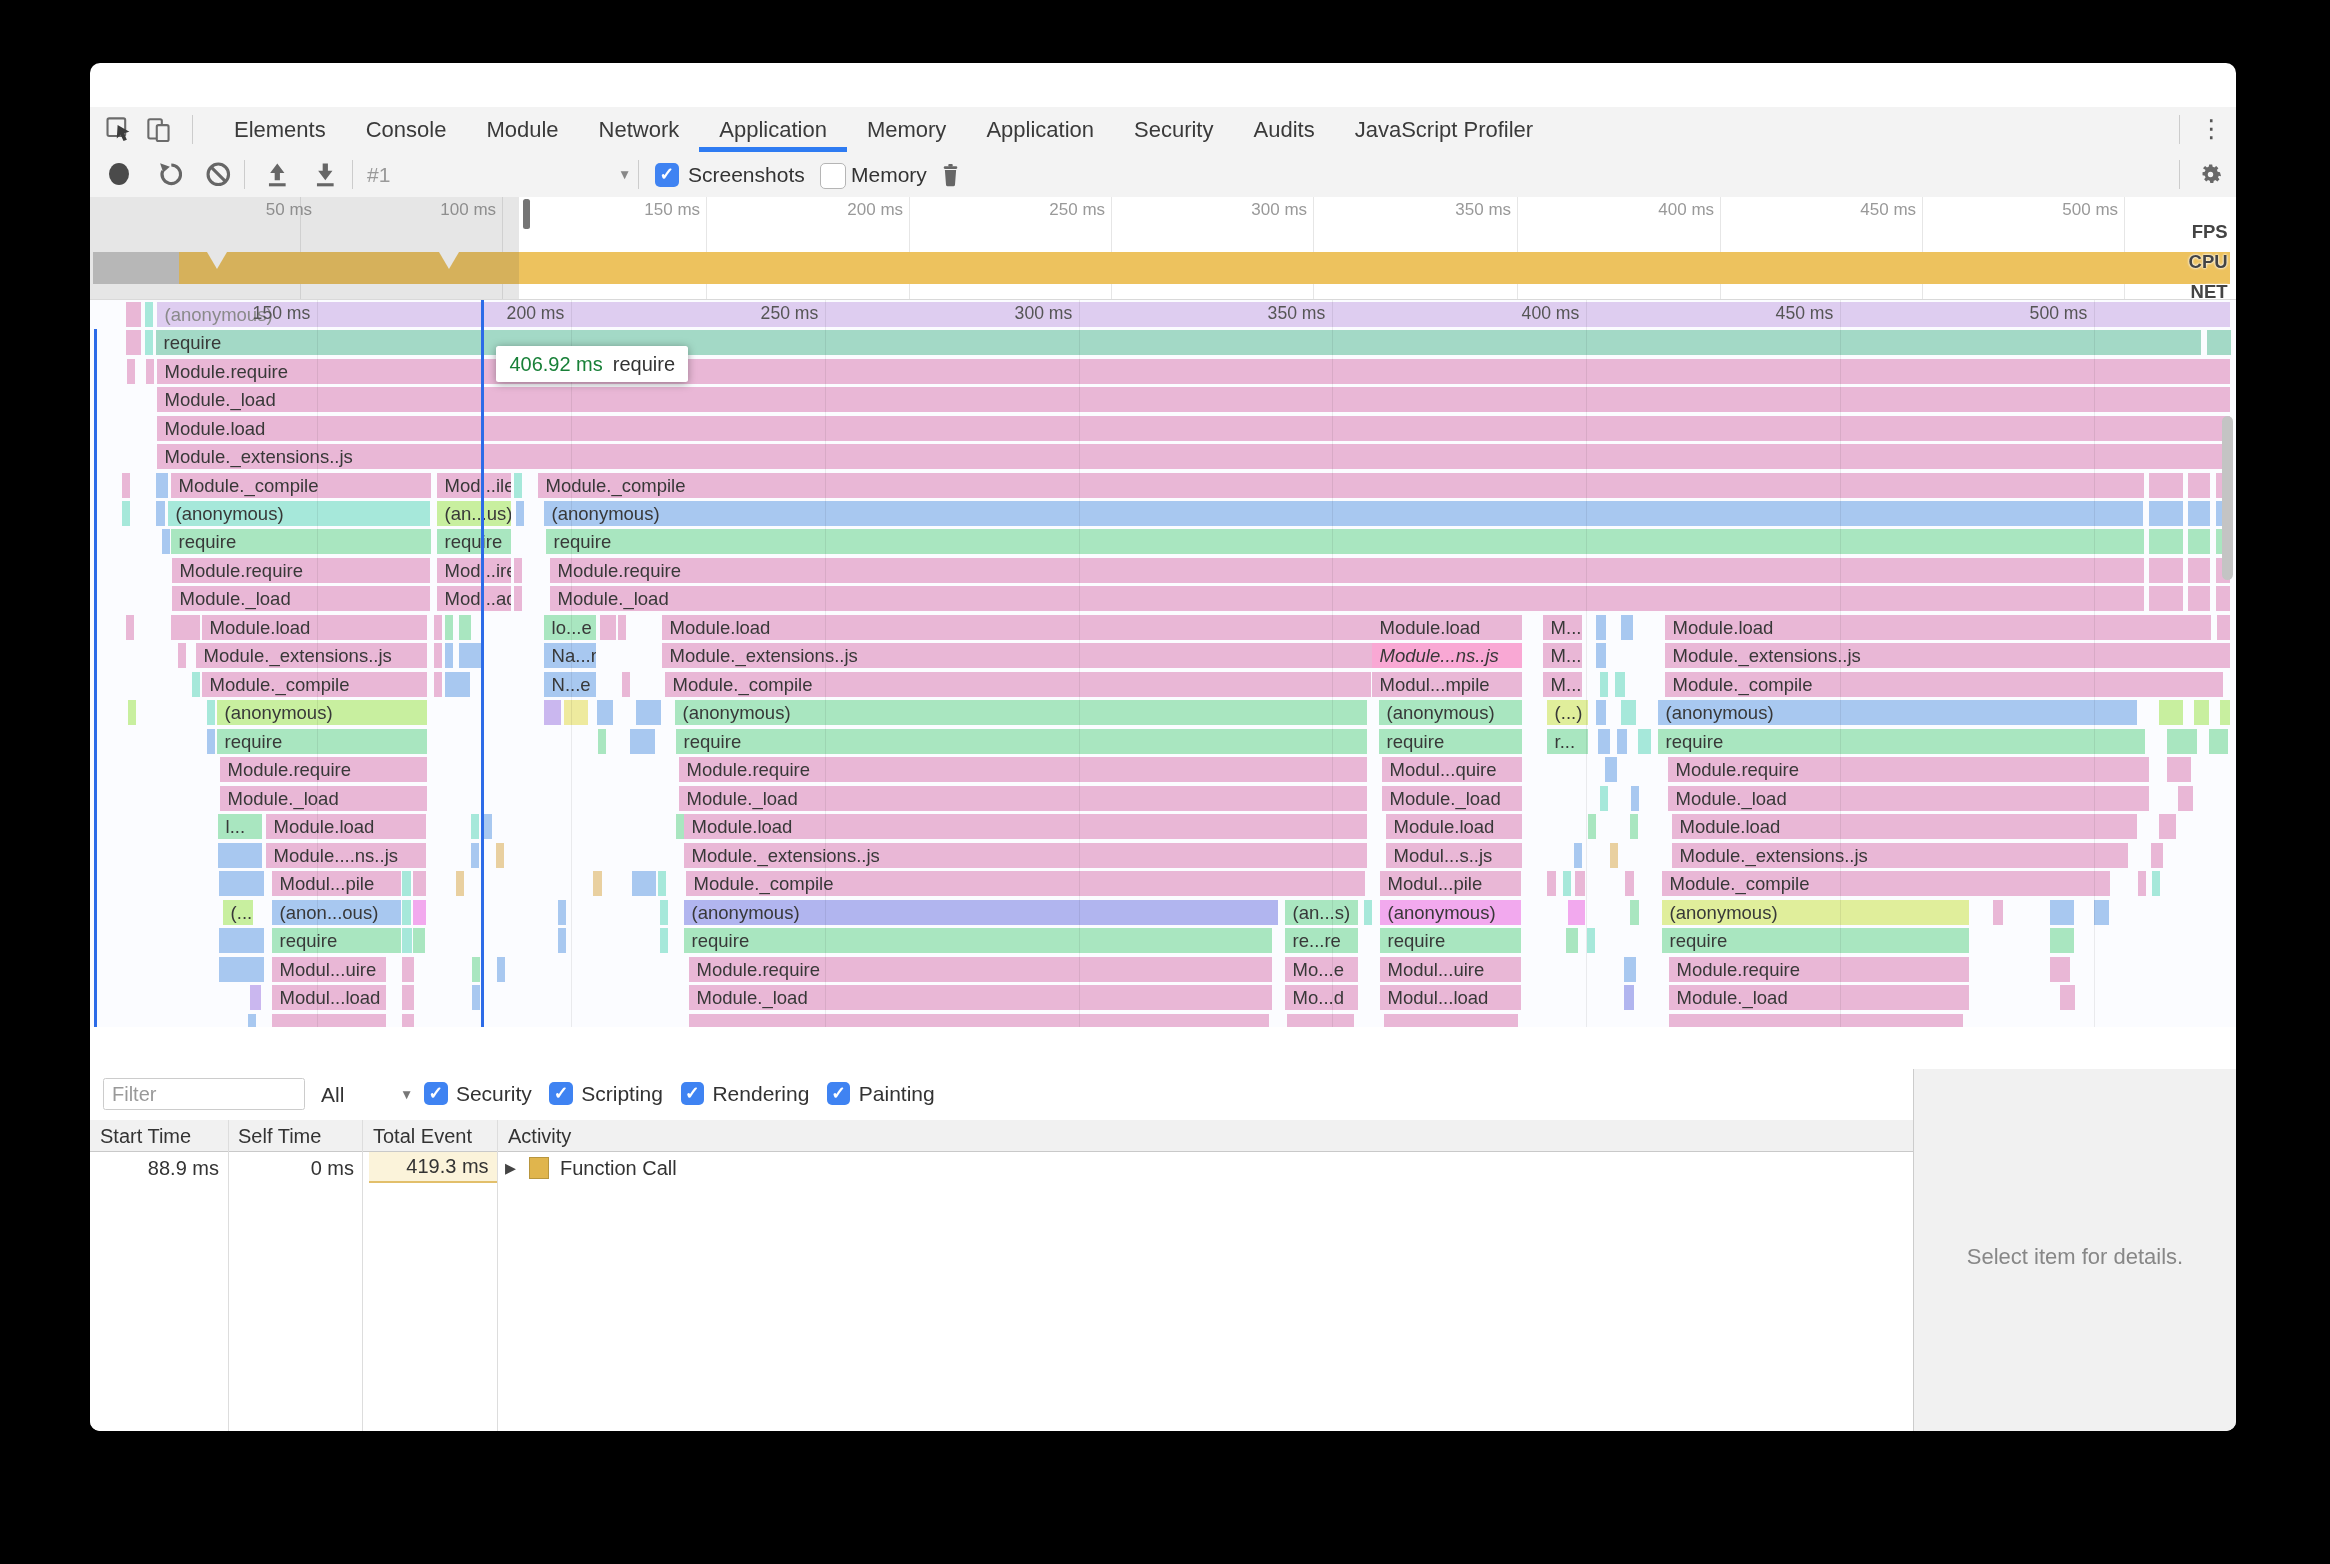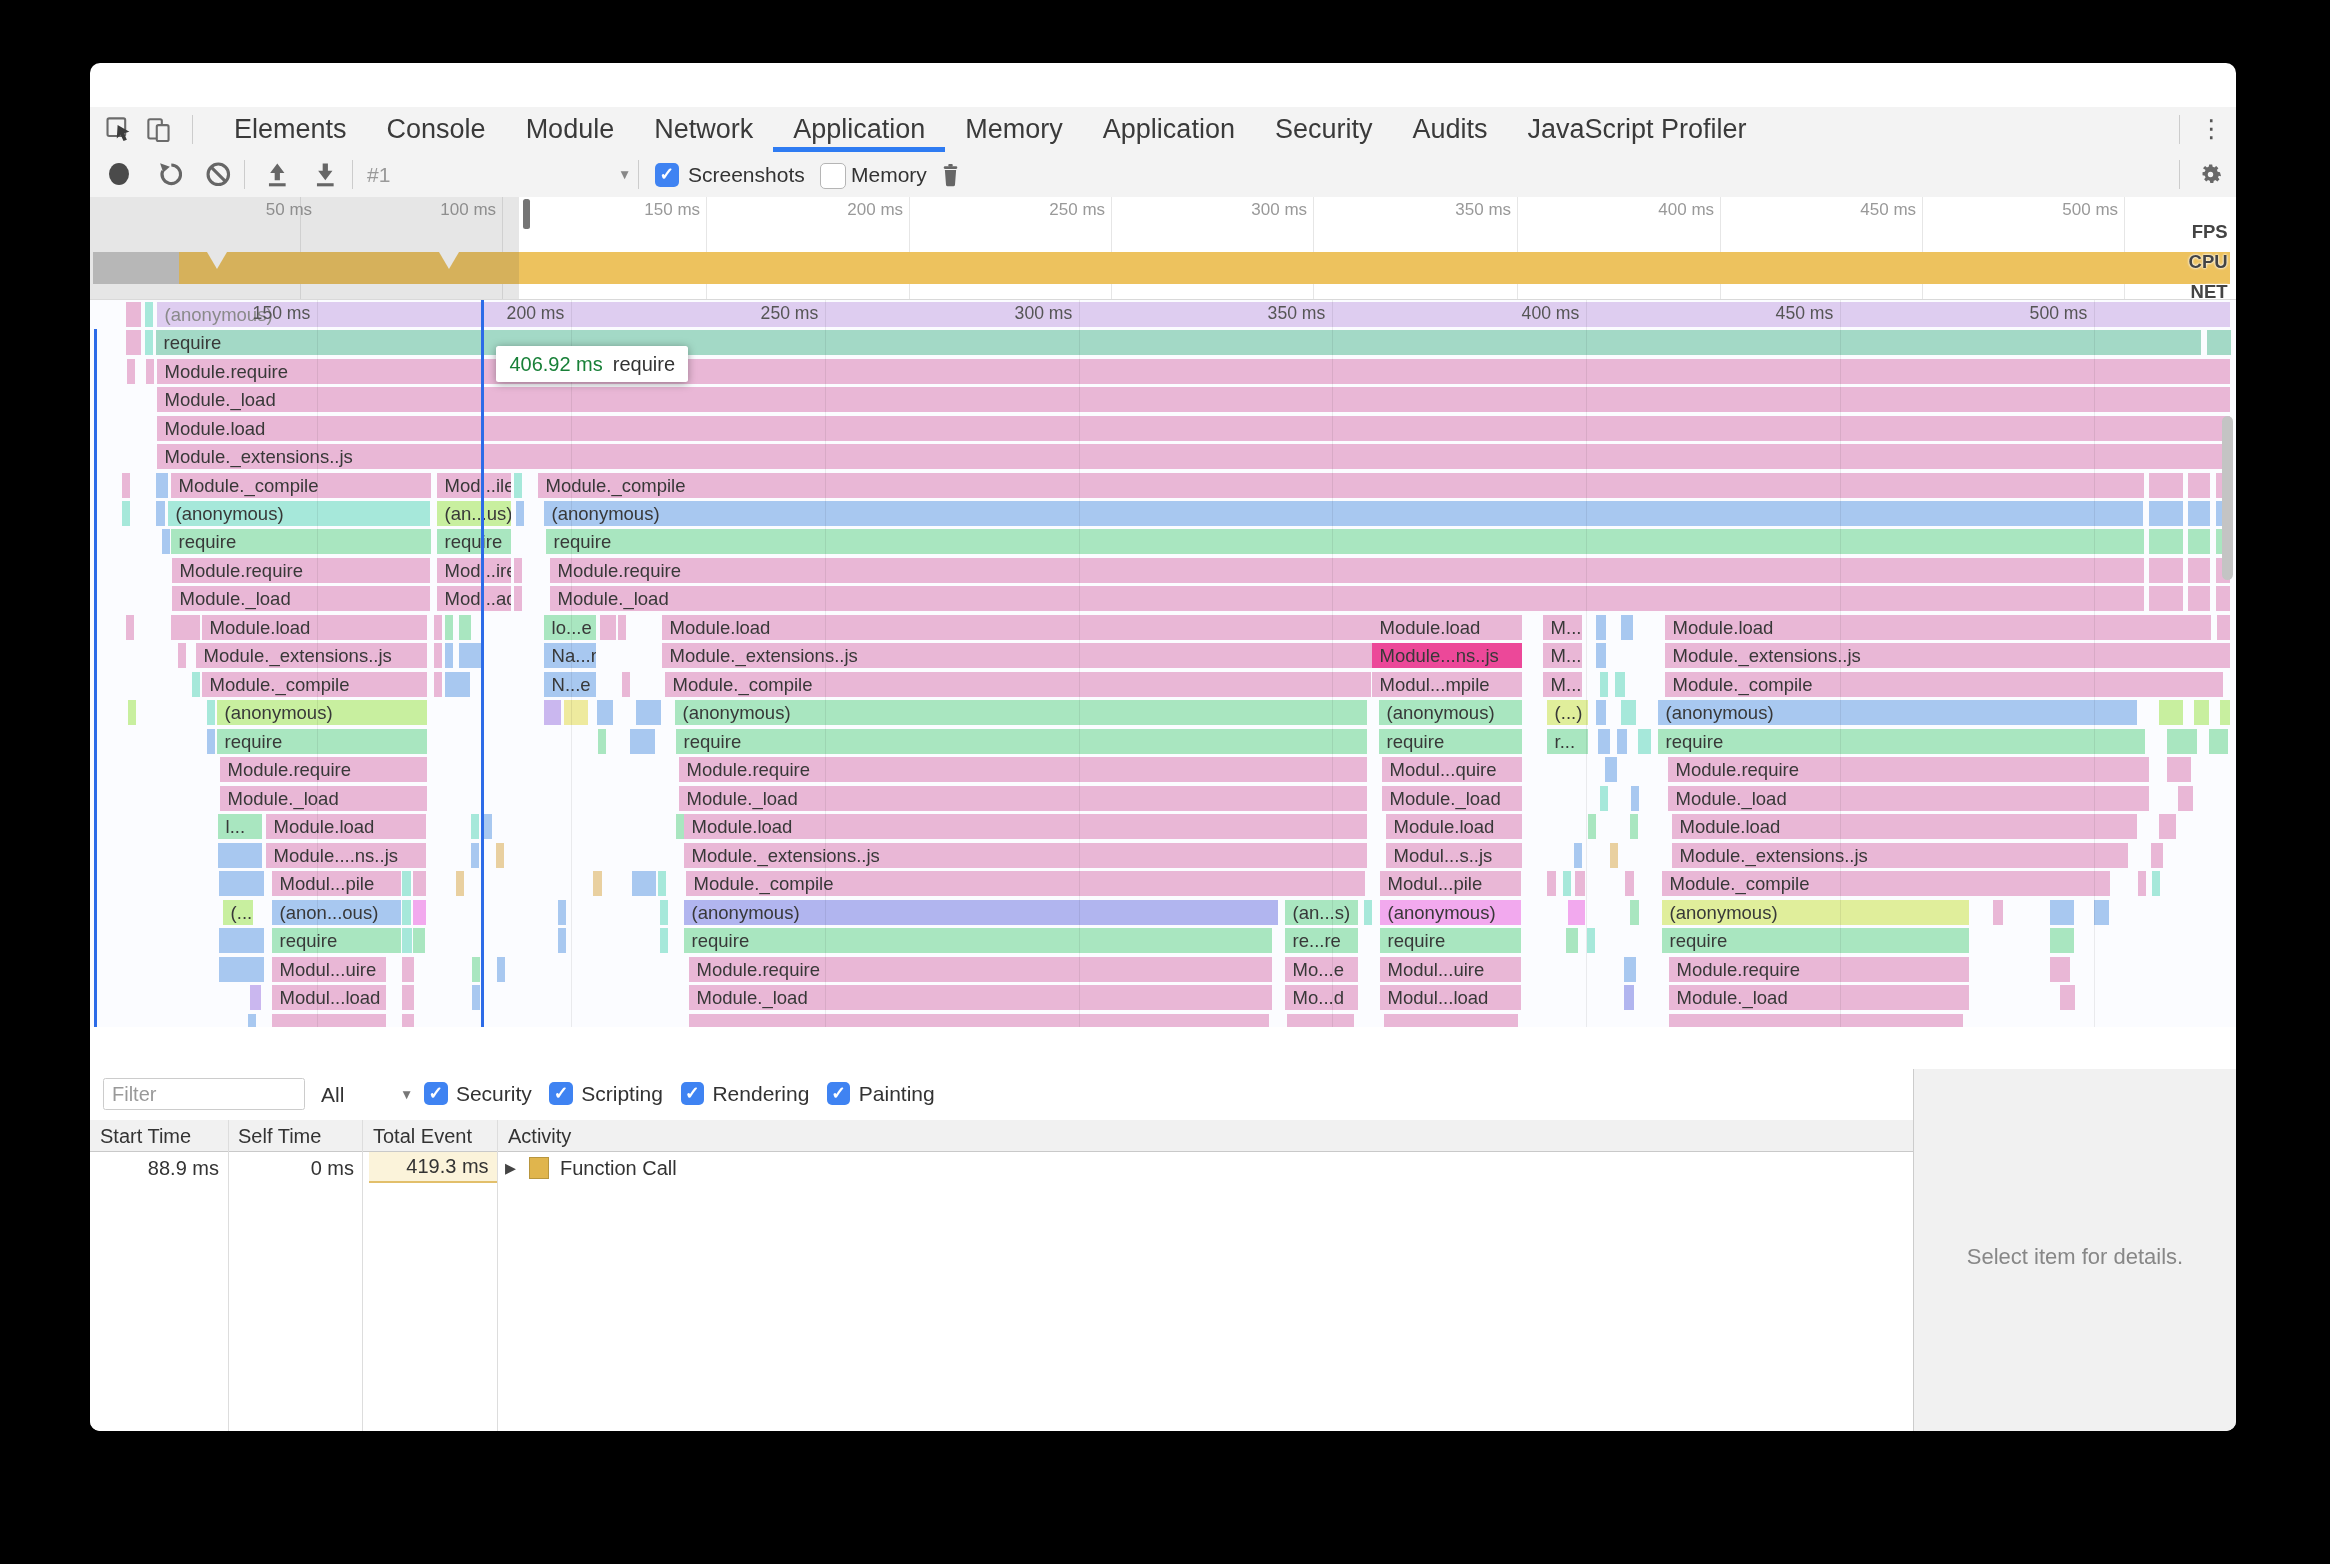--- a/index.html
+++ b/index.html
@@ -16,21 +16,21 @@
   .tl.yellow{left:51px;background:#fdbc40;border:0.8px solid #dfa023;}
   .tl.green{left:83px;background:#35c948;border:0.8px solid #2aa834;}
   .title{position:absolute;left:0;right:0;top:0;height:44px;line-height:44px;text-align:center;
          font-size:21px;color:#3f3f3f;}
   
   .tabbar{position:absolute;left:0;top:44px;width:100%;height:45px;background:#f3f3f3;
           border-bottom:0.8px solid #c9c9c9;}
   .ticon{position:absolute;top:8.4px;width:28.6px;height:28.6px;}
   .vsep{position:absolute;background:#ccc;width:0.8px;}
   .tabs{position:absolute;left:124px;top:0;height:45px;display:flex;}
-  .tab{height:45px;line-height:45px;padding:0 20px;font-size:27px;color:#3a3a3a;white-space:nowrap;}
+  .tab{height:45px;line-height:45px;padding:0 20px;font-size:22px;color:#3a3a3a;white-space:nowrap;}
   .tab.active{box-shadow:inset 0 -5px 0 0 #2e7bf2;}
   .kebab{position:absolute;left:2107px;top:6.7px;font-size:25px;color:#555;width:28.6px;text-align:center;}
   
   .toolbar{position:absolute;left:0;top:89px;width:100%;height:45px;background:#f3f3f3;
            border-bottom:0.8px solid #ccc;}
   .titem{position:absolute;top:8.4px;}
   .record{width:20px;height:22px;border-radius:50%;background:#4a4a4a;}
   .tsep{position:absolute;top:8.4px;width:0.8px;height:28.6px;background:#ccc;}
   .session{font-size:21px;color:#9a9a9a;}
   .ddarrow{font-size:13.4px;color:#888;}
@@ -295,21 +295,21 @@
         <div class="bar" style="left: 1531px; width: 11.8px; top: 315px; background: rgb(168, 200, 240);"></div>
         <div class="bar" style="left: 1575px; width: 546px; top: 315px; background: rgb(233, 183, 214);">Module.load</div>
         <div class="bar" style="left: 2127px; width: 13.4px; top: 315px; background: rgb(233, 183, 214);"></div>
         <div class="bar" style="left: 88px; width: 5px; top: 343px; background: rgb(233, 183, 214);"></div>
         <div class="bar" style="left: 106px; width: 231px; top: 343px; background: rgb(233, 183, 214);">Module._extensions..js</div>
         <div class="bar" style="left: 344px; width: 6.7px; top: 343px; background: rgb(233, 183, 214);"></div>
         <div class="bar" style="left: 355px; width: 8.4px; top: 343px; background: rgb(168, 200, 240);"></div>
         <div class="bar" style="left: 369px; width: 25px; top: 343px; background: rgb(168, 200, 240);"></div>
         <div class="bar" style="left: 454px; width: 52px; top: 343px; background: rgb(168, 200, 240);">Na...r</div>
         <div class="bar" style="left: 572px; width: 710px; top: 343px; background: rgb(233, 183, 214);">Module._extensions..js</div>
-        <div class="bar" style="left: 1282px; width: 150px; top: 343px; background: #ec4899;">Module...ns..js</div>
+        <div class="bar" style="left: 1282px; width: 150px; top: 343px; background: #f9a8d4; font-style: italic;">Module...ns..js</div>
         <div class="bar" style="left: 1453px; width: 39px; top: 343px; background: rgb(233, 183, 214);">M...s</div>
         <div class="bar" style="left: 1506px; width: 10px; top: 343px; background: rgb(168, 200, 240);"></div>
         <div class="bar" style="left: 1575px; width: 565px; top: 343px; background: rgb(233, 183, 214);">Module._extensions..js</div>
         <div class="bar" style="left: 102px; width: 6.7px; top: 372px; background: rgb(166, 232, 218);"></div>
         <div class="bar" style="left: 112px; width: 225px; top: 372px; background: rgb(233, 183, 214);">Module._compile</div>
         <div class="bar" style="left: 344px; width: 6.7px; top: 372px; background: rgb(233, 183, 214);"></div>
         <div class="bar" style="left: 355px; width: 25px; top: 372px; background: rgb(168, 200, 240);"></div>
         <div class="bar" style="left: 454px; width: 52px; top: 372px; background: rgb(168, 200, 240);">N...e</div>
         <div class="bar" style="left: 532px; width: 6.7px; top: 372px; background: rgb(233, 183, 214);"></div>
         <div class="bar" style="left: 575px; width: 706px; top: 372px; background: rgb(233, 183, 214);">Module._compile</div>

